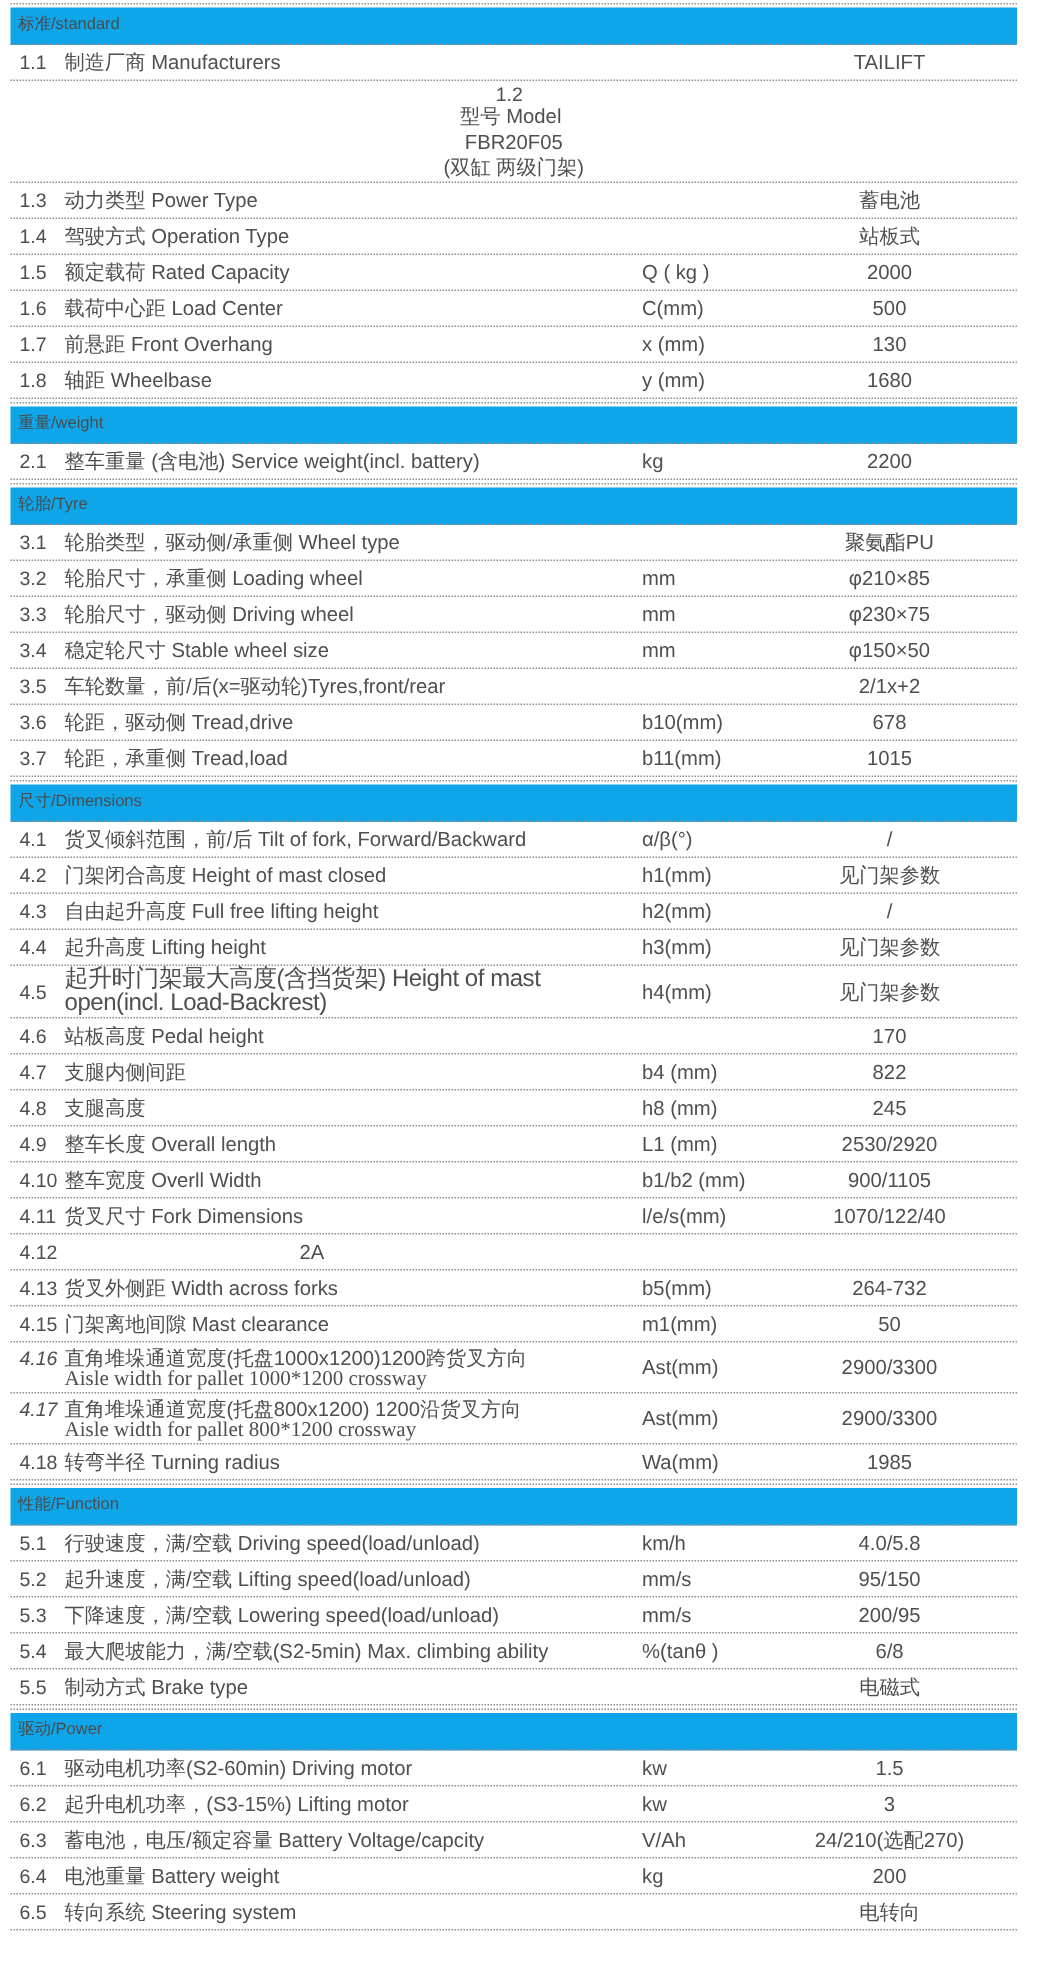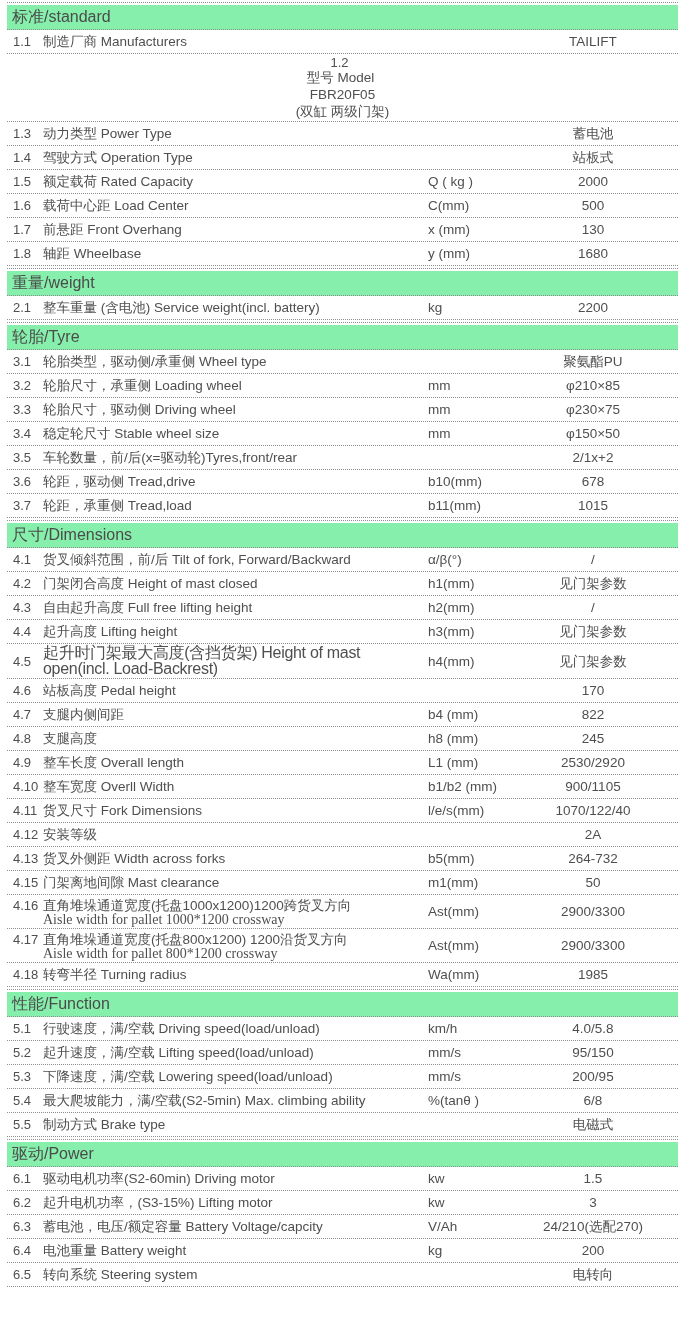--- a/index.html
+++ b/index.html
@@ -18,38 +18,38 @@
     margin-left: 7px;
     width: 671px;
     padding-top: 0px;
   }
   .header-wrap {
     margin-top: 2px;
     border-top: 1px dotted #8e8e8e;
     padding-top: 2px;
   }
   .section-header {
-    background: #86efac;
+    background: #0ea5e9;
     border-bottom: 1px dotted #8e8e8e;
-    font-size: 16px;
+    font-size: 11px;
     line-height: 19px;
     padding: 2px 0 3px 5px;
     color: #4b4b4b;
   }
   .row {
     display: flex;
     align-items: center;
     border-bottom: 1px dotted #8e8e8e;
     min-height: 24px;
     box-sizing: border-box;
     padding: 1px 0;
   }
   .row.tall { min-height: 44px; flex-direction: column; }
   .row.two  { min-height: 34px; }
-  .row.two .col-no { align-self: flex-start; padding-top: 2px; }
+  .row.two .col-no { align-self: flex-start; padding-top: 2px; font-style: italic; }
   .col-no {
     width: 36px;
     flex-shrink: 0;
     padding-left: 6px;
     box-sizing: border-box;
     font-size: 13px;
   }
   .col-label {
     flex: 1;
     font-size: 13.5px;
@@ -357,23 +357,20 @@
       <div class="col-label">
         <div class="label-main">货叉尺寸 Fork Dimensions</div>
       </div>
       <div class="col-unit">l/e/s(mm)</div>
       <div class="col-value">
         <div class="value-line">1070/122/40</div>
       </div>
     </div>
     <div class="row">
       <span class="col-no">4.12</span>
-      <div class="col-label">
-        <div class="label-main">安装等级</div>
-      </div>
       <div class="col-unit"></div>
       <div class="col-value">
         <div class="value-line">2A</div>
       </div>
     </div>
     <div class="row">
       <span class="col-no">4.13</span>
       <div class="col-label">
         <div class="label-main">货叉外侧距 Width across forks</div>
       </div>

